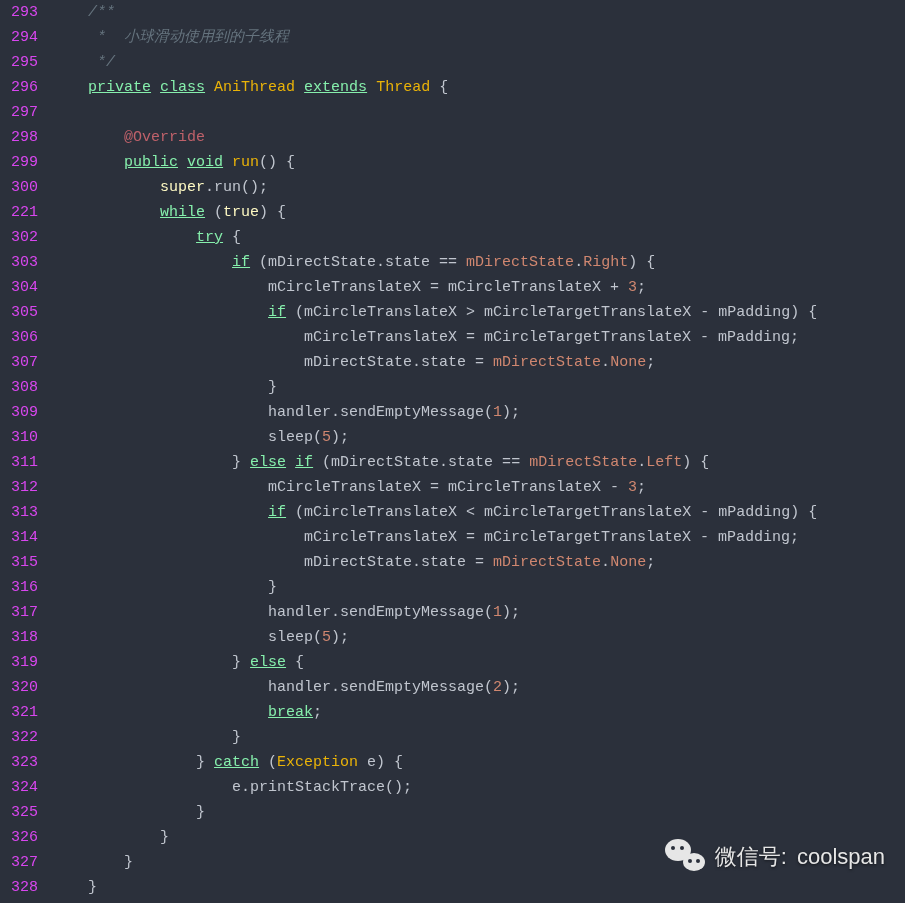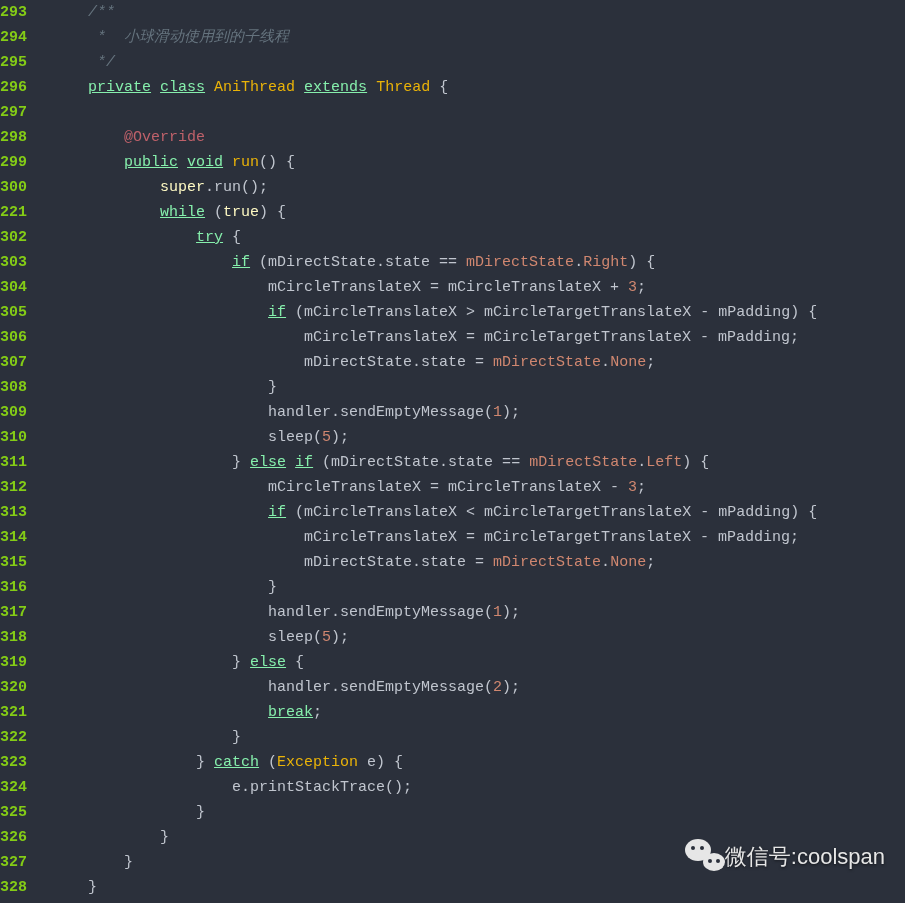--- a/index.html
+++ b/index.html
@@ -13,26 +13,25 @@
     height: 903px;
     overflow: hidden;
     position: relative;
   }
   .editor {
     display: flex;
     height: 100%;
   }
   .gutter {
     width: 48px;
-    text-align: left;
-    color: #84cc16;
+    text-align: right;
+    color: #d946ef;
     padding-right: 10px;
     user-select: none;
     flex-shrink: 0;
-    font-weight: bold;
   }
   .gutter div { height: 25px; }
   .code {
     flex: 1;
     white-space: pre;
     padding-left: 4px;
   }
   .code div { height: 25px; }
   .comment { color: #65737e; font-style: italic; }
   .keyword { color: #86efac; text-decoration: underline; }
@@ -41,20 +40,21 @@
   .number { color: #d08770; }
   .field { color: #d08770; }
   .builtin { color: #fef9c3; }
 
   .watermark {
     position: absolute;
     bottom: 30px;
     right: 20px;
     display: flex;
     align-items: center;
+    gap: 10px;
     color: #e6e6e6;
     font-family: sans-serif;
     font-size: 22px;
     text-shadow: 0 1px 3px rgba(0,0,0,0.6);
   }
   .wechat-icon {
     width: 40px;
     height: 34px;
     position: relative;
   }

